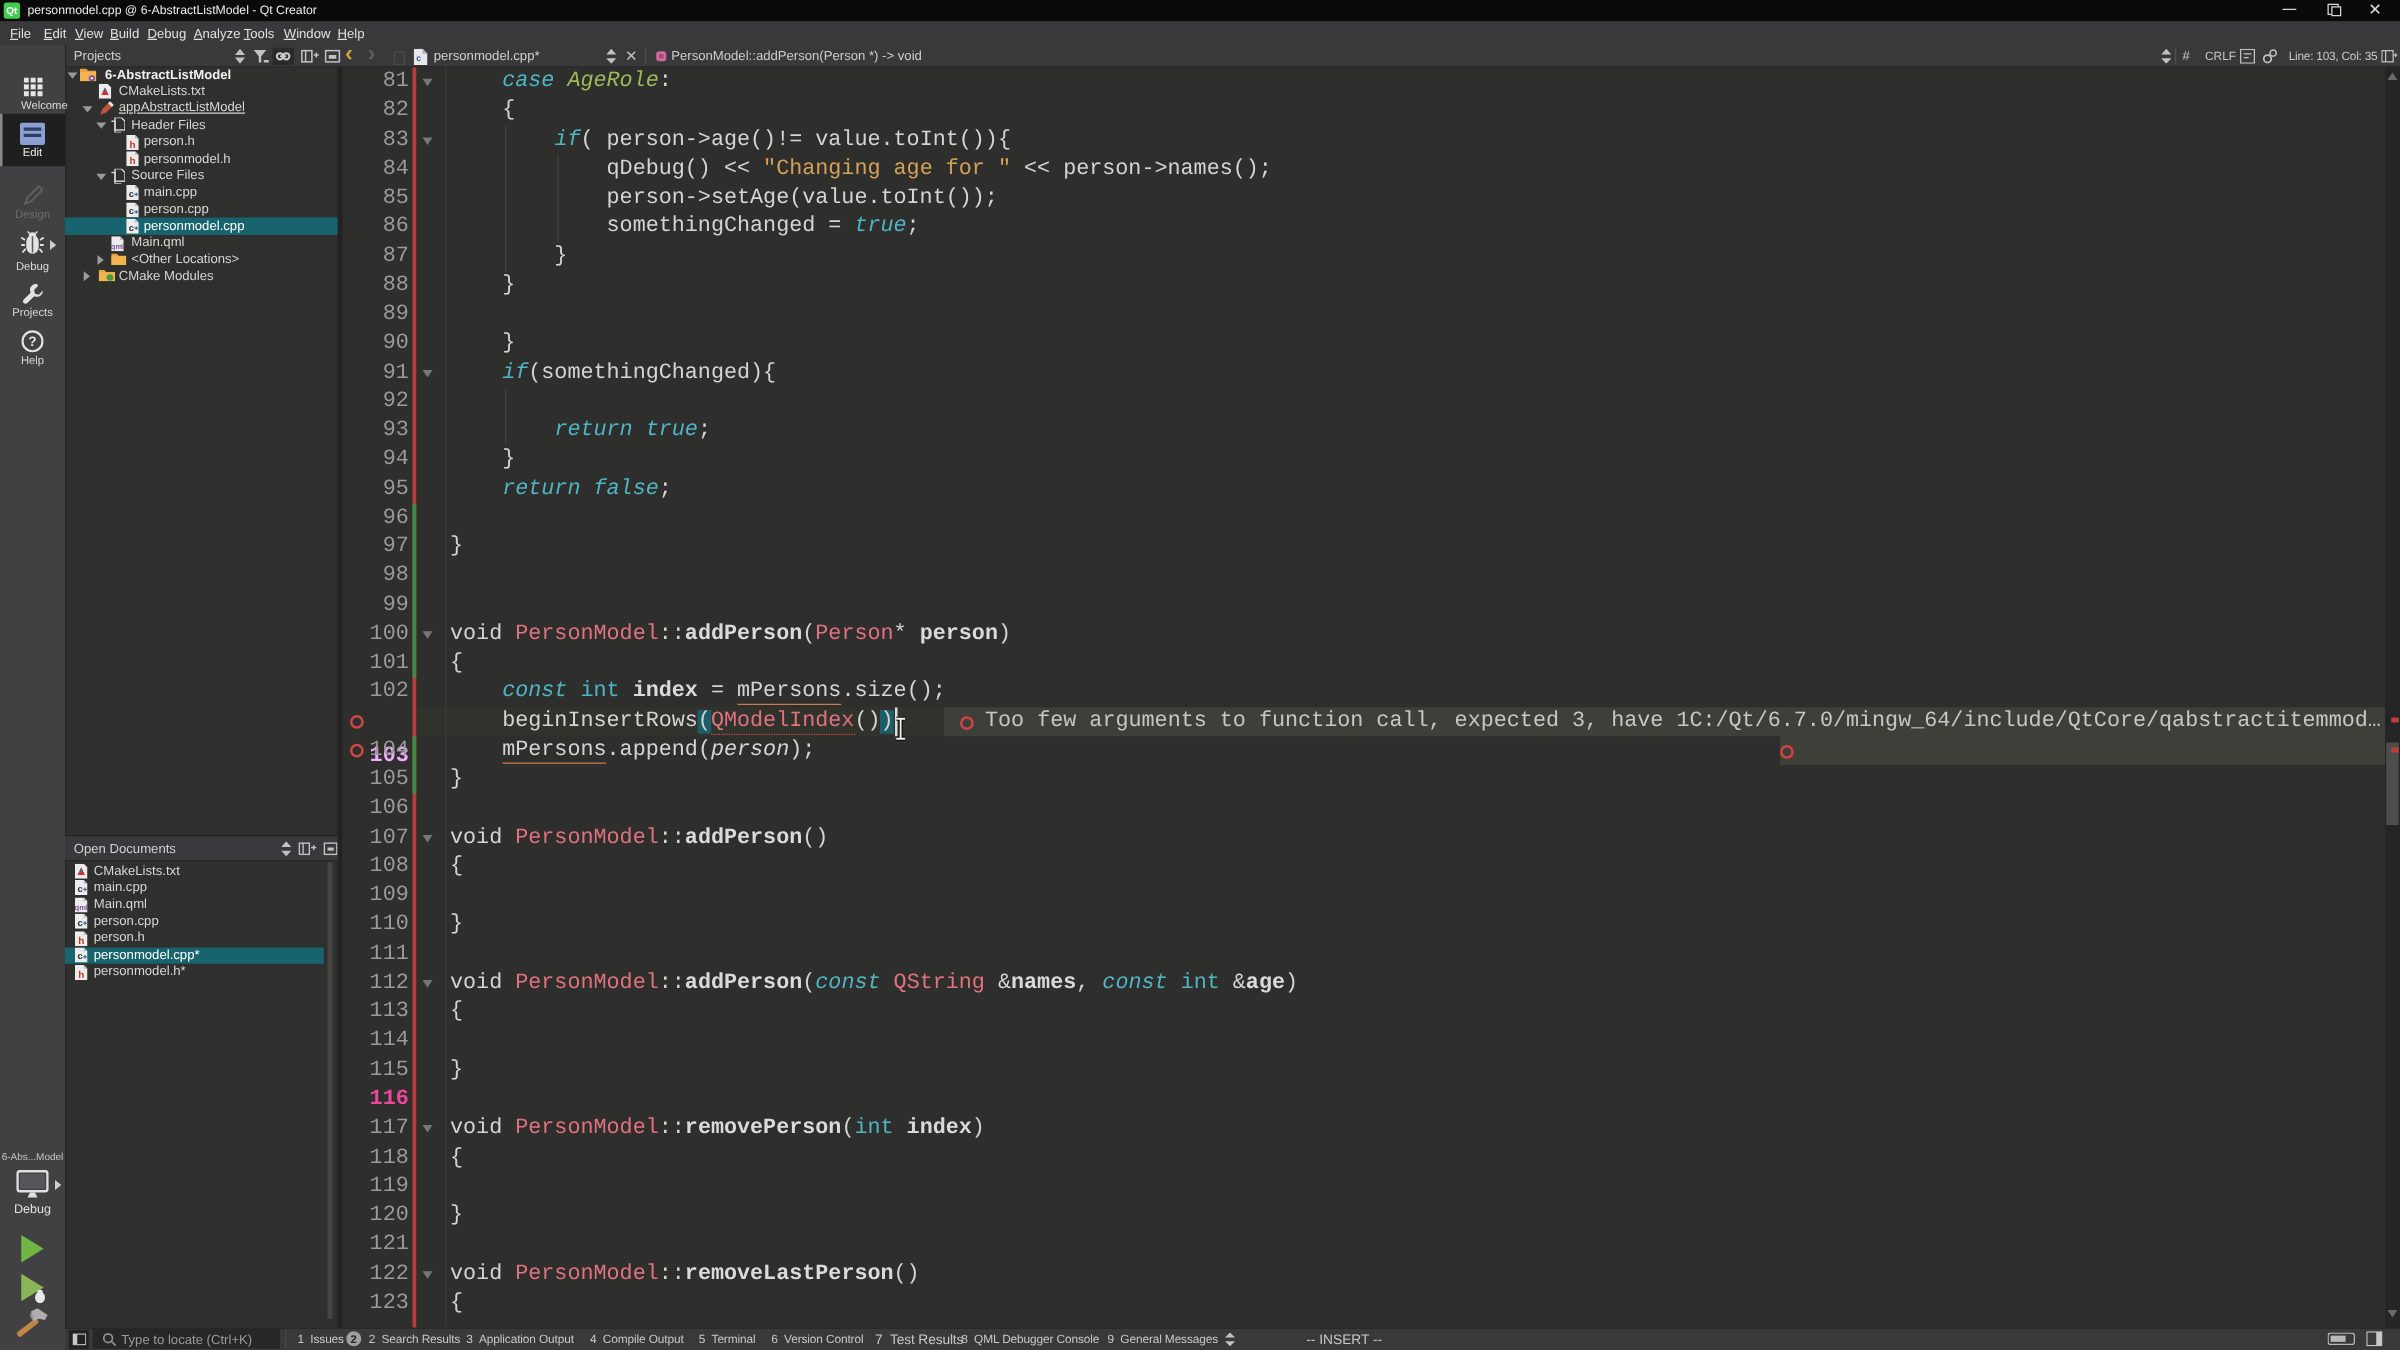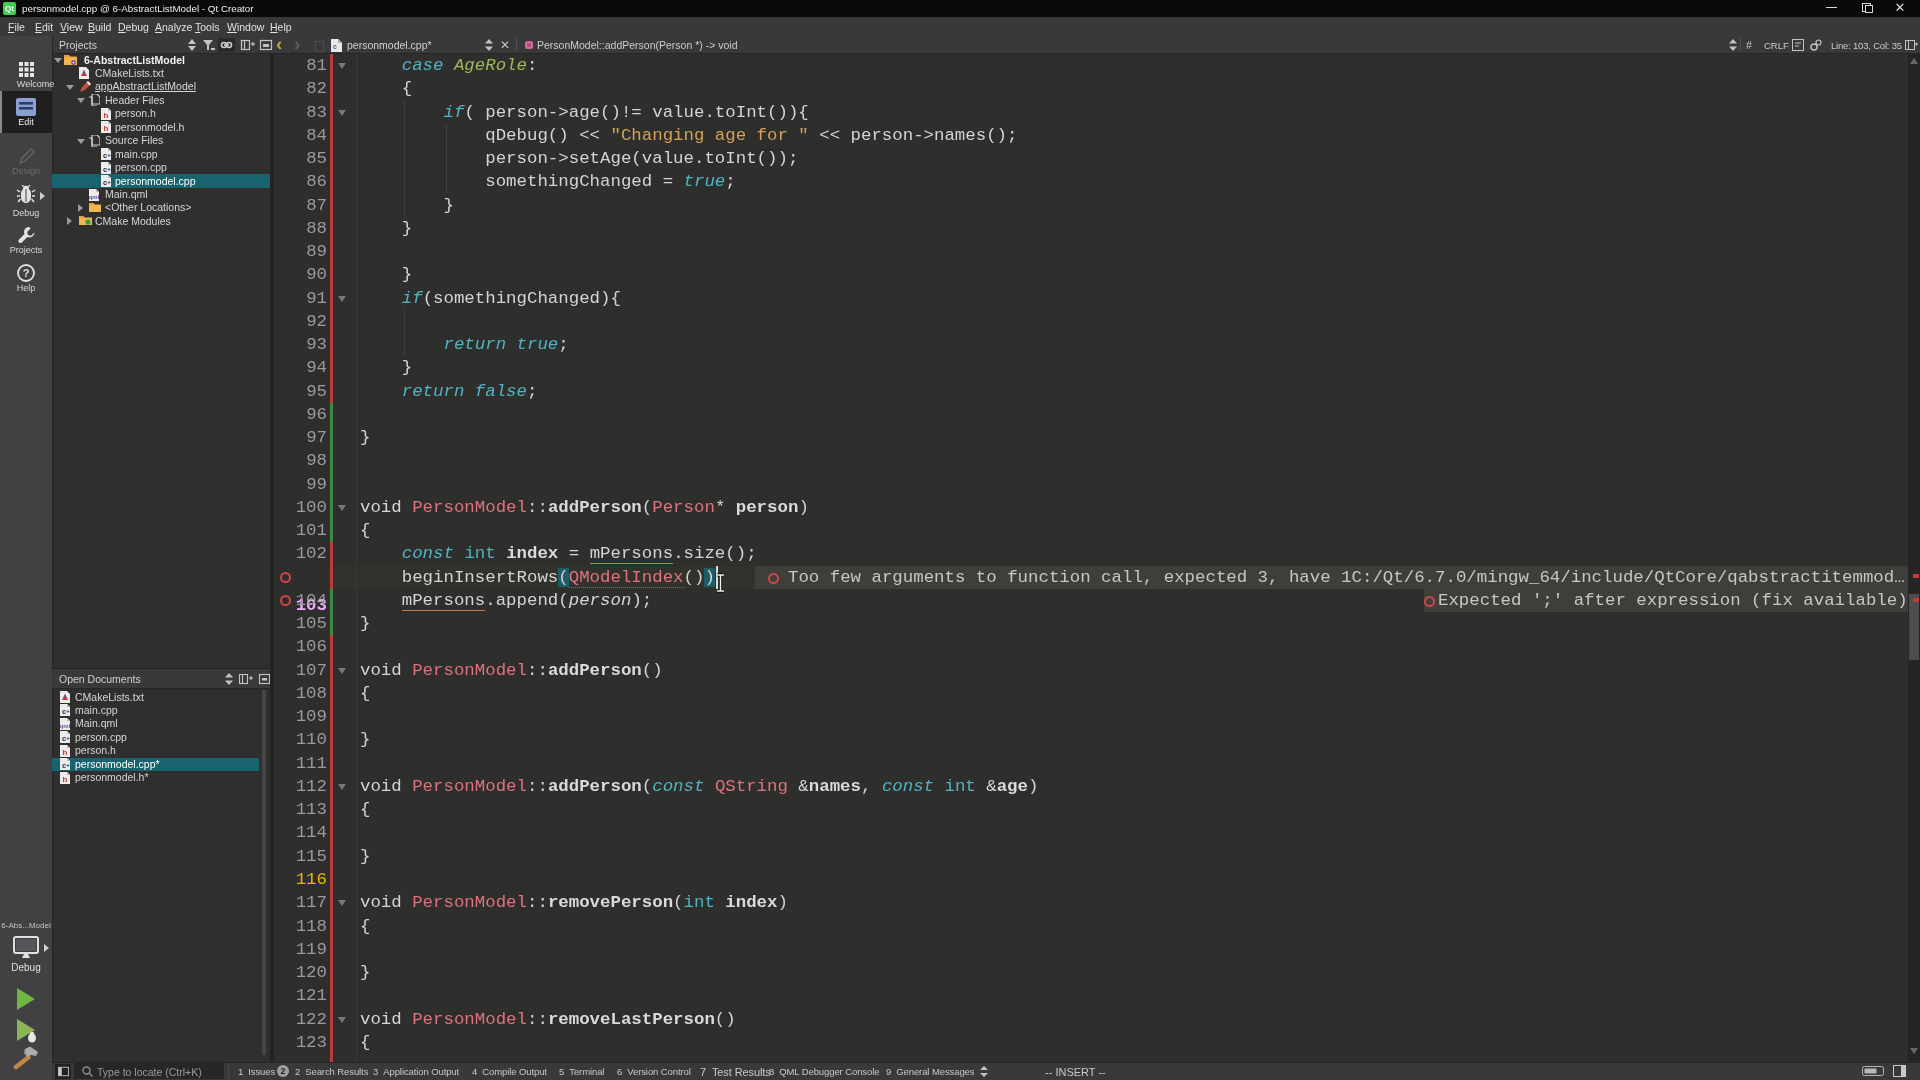--- a/index.html
+++ b/index.html
@@ -368,21 +368,21 @@
 <div class="ln" style="top:635.4px;color:#9a9a9a;font-weight:normal;">106</div>
 <div class="ln" style="top:658.7px;color:#9a9a9a;font-weight:normal;">107</div>
 <div class="ln" style="top:681.9px;color:#9a9a9a;font-weight:normal;">108</div>
 <div class="ln" style="top:705.2px;color:#9a9a9a;font-weight:normal;">109</div>
 <div class="ln" style="top:728.4px;color:#9a9a9a;font-weight:normal;">110</div>
 <div class="ln" style="top:751.7px;color:#9a9a9a;font-weight:normal;">111</div>
 <div class="ln" style="top:774.9px;color:#9a9a9a;font-weight:normal;">112</div>
 <div class="ln" style="top:798.2px;color:#9a9a9a;font-weight:normal;">113</div>
 <div class="ln" style="top:821.4px;color:#9a9a9a;font-weight:normal;">114</div>
 <div class="ln" style="top:844.7px;color:#9a9a9a;font-weight:normal;">115</div>
-<div class="ln" style="top:868.0px;color:#eab308;font-weight:normal;text-align:right;">116</div>
+<div class="ln" style="top:868.0px;color:#ec4899;font-weight:bold;text-align:right;">116</div>
 <div class="ln" style="top:891.2px;color:#9a9a9a;font-weight:normal;">117</div>
 <div class="ln" style="top:914.5px;color:#9a9a9a;font-weight:normal;">118</div>
 <div class="ln" style="top:937.7px;color:#9a9a9a;font-weight:normal;">119</div>
 <div class="ln" style="top:961.0px;color:#9a9a9a;font-weight:normal;">120</div>
 <div class="ln" style="top:984.2px;color:#9a9a9a;font-weight:normal;">121</div>
 <div class="ln" style="top:1007.5px;color:#9a9a9a;font-weight:normal;">122</div>
 <div class="ln" style="top:1030.8px;color:#9a9a9a;font-weight:normal;">123</div>
 <div class="fold" style="left:338px;top:63.0px;border-top-color:#777;"></div>
 <div class="fold" style="left:338px;top:109.5px;border-top-color:#777;"></div>
 <div class="fold" style="left:338px;top:295.6px;border-top-color:#777;"></div>
@@ -420,21 +420,20 @@
 <div class="cl" style="top:798.2px;">{</div>
 <div class="cl" style="top:844.7px;">}</div>
 <div class="cl" style="top:891.2px;"><span>void</span> <span class="cls">PersonModel</span>::<span class="fn">removePerson</span>(<span class="ty">int</span> <span class="bo">index</span>)</div>
 <div class="cl" style="top:914.5px;">{</div>
 <div class="cl" style="top:961.0px;">}</div>
 <div class="cl" style="top:1007.5px;"><span>void</span> <span class="cls">PersonModel</span>::<span class="fn">removeLastPerson</span>()</div>
 <div class="cl" style="top:1030.8px;">{</div>
 <div class="abs" style="left:768px;top:572.6px;width:7px;height:7px;border:2px solid #d04545;border-radius:50%;"></div>
 <div class="cl" style="left:788px;top:565.6px;color:#c6c6c6;">Too few arguments to function call, expected 3, have 1C:/Qt/6.7.0/mingw_64/include/QtCore/qabstractitemmod…</div>
 <div class="abs" style="left:1424px;top:595.9px;width:7px;height:7px;border:2px solid #d04545;border-radius:50%;"></div>
-<div class="cl" style="left:1438px;top:588.9px;color:#c6c6c6;">Expected ';' after expression (fix available)</div>
 <div class="abs" style="left:716px;top:566px;width:2px;height:23px;background:#dcdcdc;"></div>
 <svg class="abs" style="left:714px;top:573px;" width="13" height="20" viewBox="0 0 13 20">
       <g stroke="#000" stroke-width="3.2" fill="none" opacity="0.85">
         <line x1="3" y1="2" x2="10" y2="2"></line>
         <line x1="3" y1="18" x2="10" y2="18"></line>
         <line x1="6.5" y1="2" x2="6.5" y2="18"></line>
       </g>
       <g stroke="#f2f2f2" stroke-width="1.5" fill="none">
         <line x1="3" y1="2" x2="10" y2="2"></line>
         <line x1="3" y1="18" x2="10" y2="18"></line>

